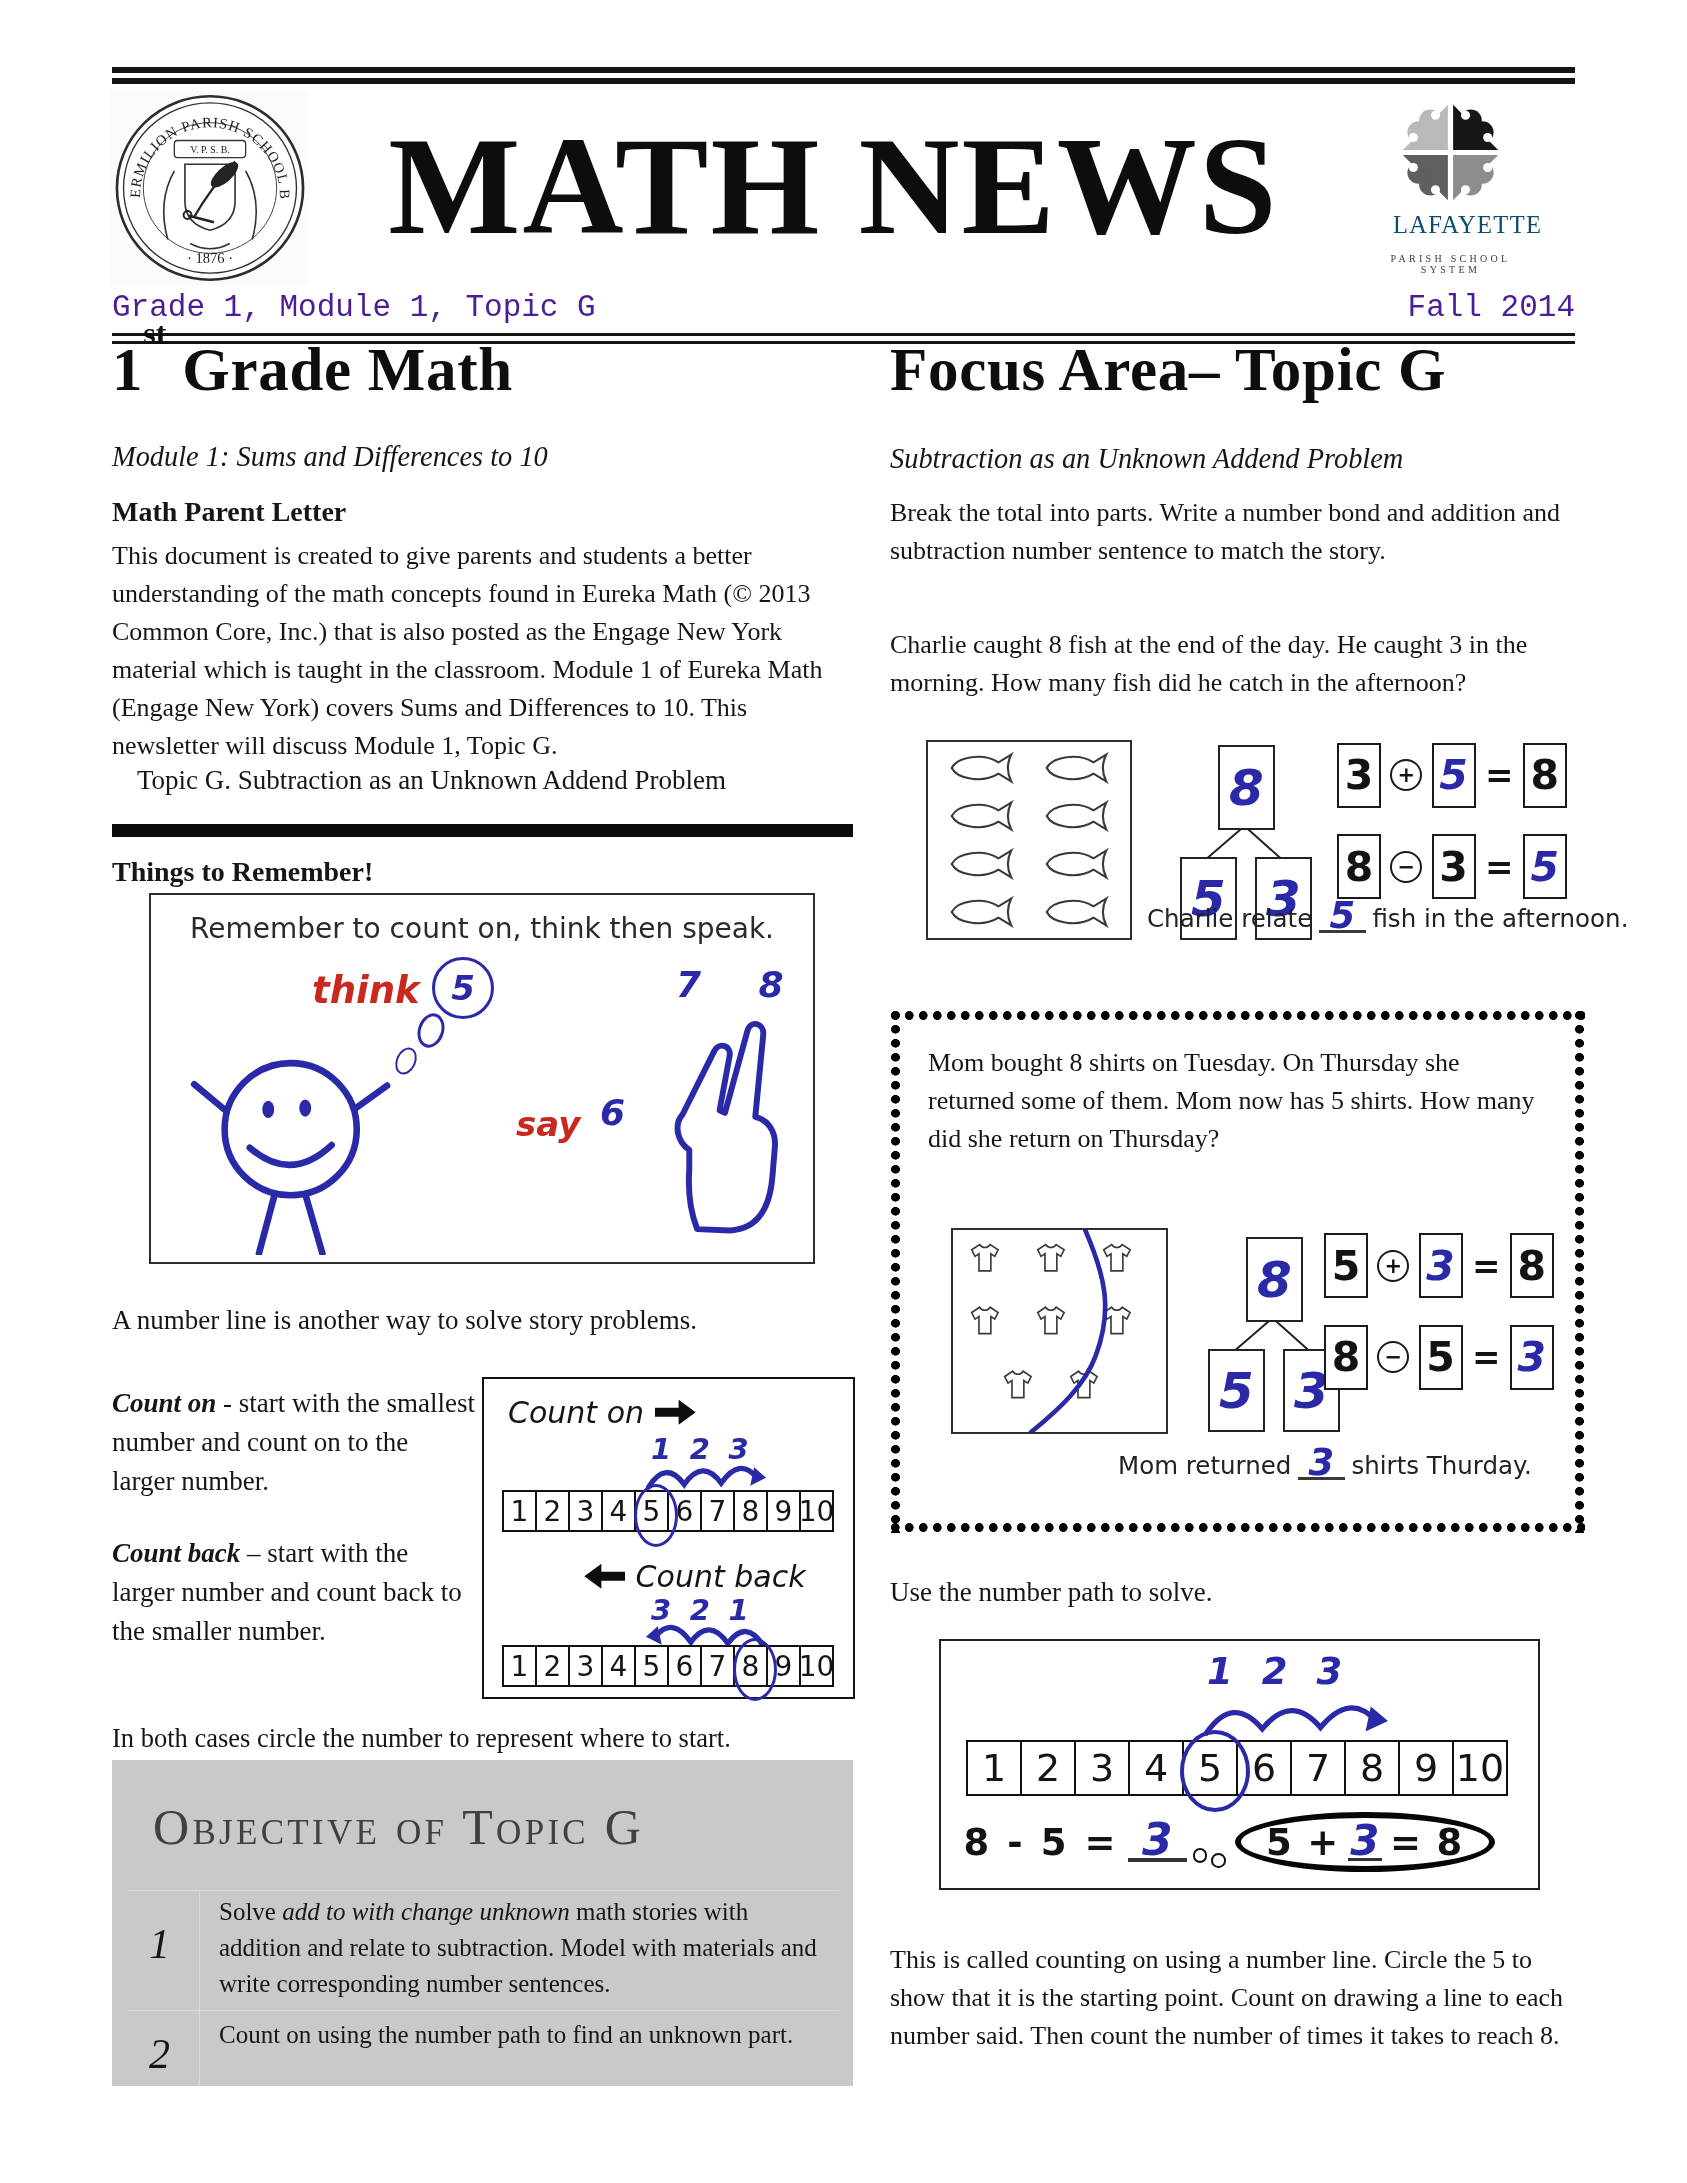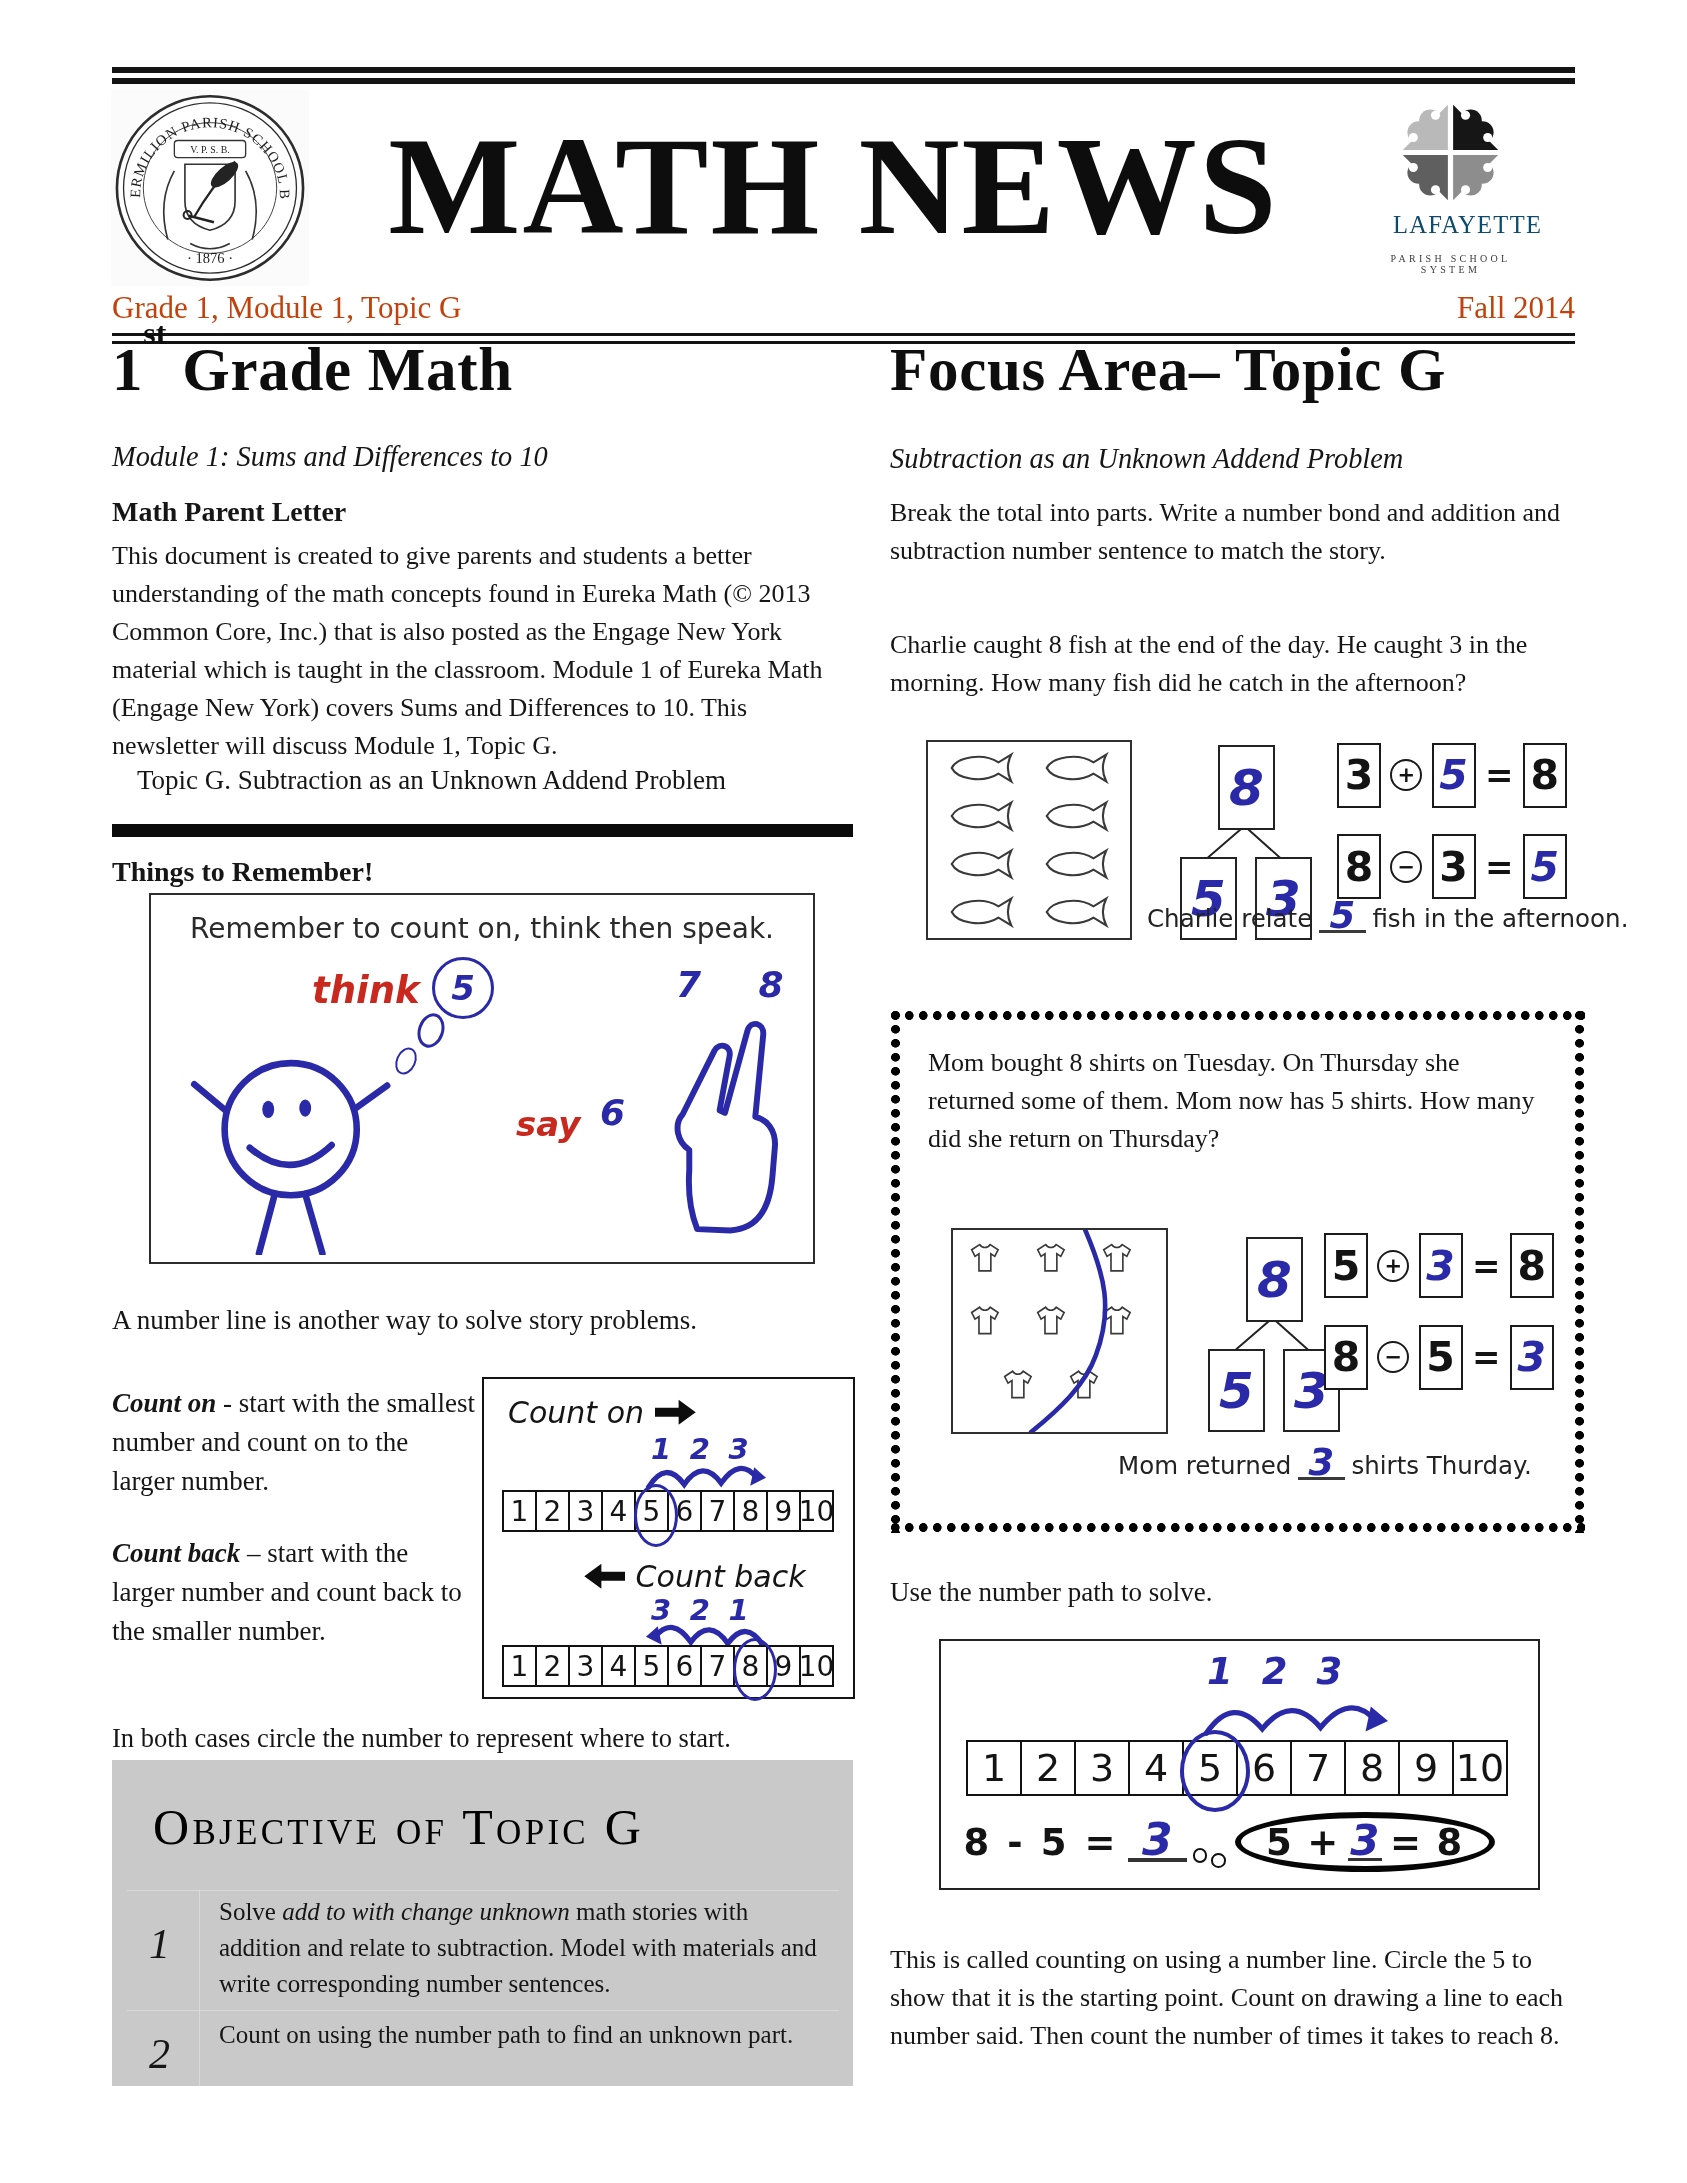--- a/index.html
+++ b/index.html
@@ -13,21 +13,21 @@
   
   .rule-double-top{left:112px;top:67px;width:1463px;height:17px;box-sizing:border-box;
     border-top:6px solid #141414;border-bottom:6px solid #141414;}
   .seal-wrap{left:111px;top:90px;width:198px;height:196px;background:#fbfbfb;}
   .masthead{left:311px;top:90px;width:1045px;text-align:center;white-space:nowrap;
     font-size:140px;font-weight:bold;letter-spacing:2px;line-height:192px;color:#0d0d0d;}
   .laf{left:1371px;top:97px;width:159px;text-align:center;}
   .laf-name{font-size:24.5px;letter-spacing:1.3px;color:#0c4a6e;margin-top:1.3px;margin-left:22px;}
   .laf-sub{font-size:10px;letter-spacing:3.3px;color:#3c3c3c;margin-top:14px;}
   .issue-row{left:112px;top:290px;width:1463px;display:flex;justify-content:space-between;
-    font-size:31px;color:#c2410c;}
+    font-size:31px;color:#4c1d95;font-family:Liberation Mono, monospace;}
   .rule-double-mid{left:112px;top:333px;width:1463px;height:10.6px;box-sizing:border-box;
     border-top:3.3px solid #141414;border-bottom:3.3px solid #141414;}
 
   
   .col-left{left:112px;top:0;width:741px;height:2183px;}
   .col-right{left:890px;top:0;width:695px;height:2183px;}
 
   .h1{font-size:61px;font-weight:bold;letter-spacing:0.7px;color:#0e0e0e;white-space:nowrap;}
   .h1 sup{font-size:32px;position:relative;top:-25px;letter-spacing:0;}
   .subtitle{font-style:italic;font-size:28.4px;white-space:nowrap;}
@@ -78,21 +78,21 @@
   .numrow span:last-child{border-right:none;}
   .fp-row1{top:111px;left:18px;}
   .fp-row2{top:266px;left:18px;}
   .blue-ellipse{border:3.3px solid #2a2aa8;border-radius:50%;background:transparent;}
   .fp-circ-on{top:105px;left:150px;width:38px;height:57px;}
   .fp-circ-back{top:259px;left:249px;width:38px;height:57px;}
   .arcs{stroke:#2a2aa8;stroke-width:8;fill:none;stroke-linecap:round;}
 
   
   .objbox{top:1760px;width:741px;height:326px;background:#c9c9c9;}
-  .obj-title{top:38px;left:41px;font-variant:small-caps;font-size:50px;letter-spacing:3.3px;color:#000000;}
+  .obj-title{top:38px;left:41px;font-variant:small-caps;font-size:50px;letter-spacing:3.3px;color:#404040;}
   .obj-sep{left:14.6px;width:712px;height:1.3px;background:#dadada;}
   .obj-vsep{left:87px;width:1.3px;background:#dadada;}
   .obj-num{font-style:italic;font-size:42px;left:37px;}
   .obj-text{left:107px;width:609px;font-size:25px;line-height:36px;}
 
   
   .r-h1{top:335px;}
   .r-sub{top:443px;}
   .r-intro{top:494px;width:695px;}
   .r-fish-problem{top:626px;width:695px;}

